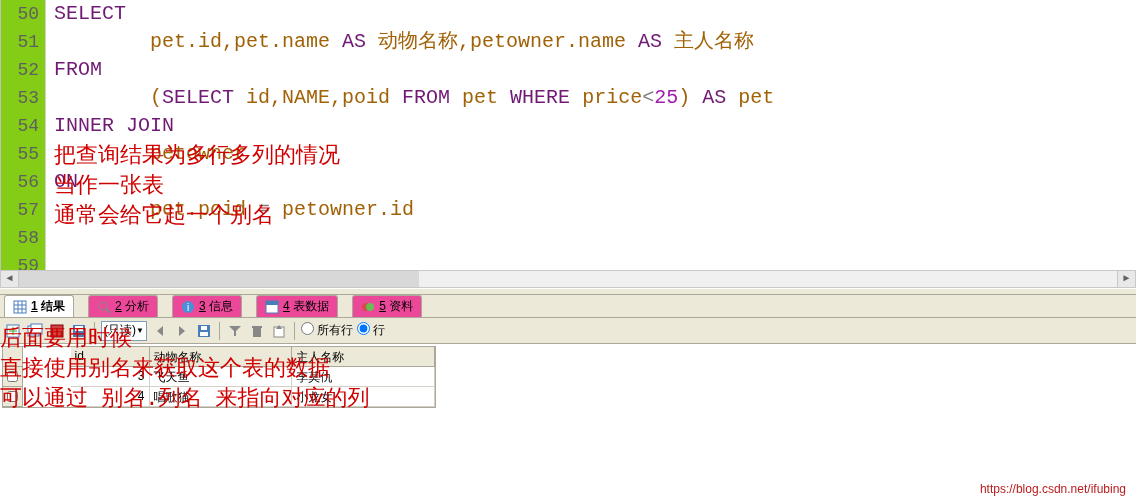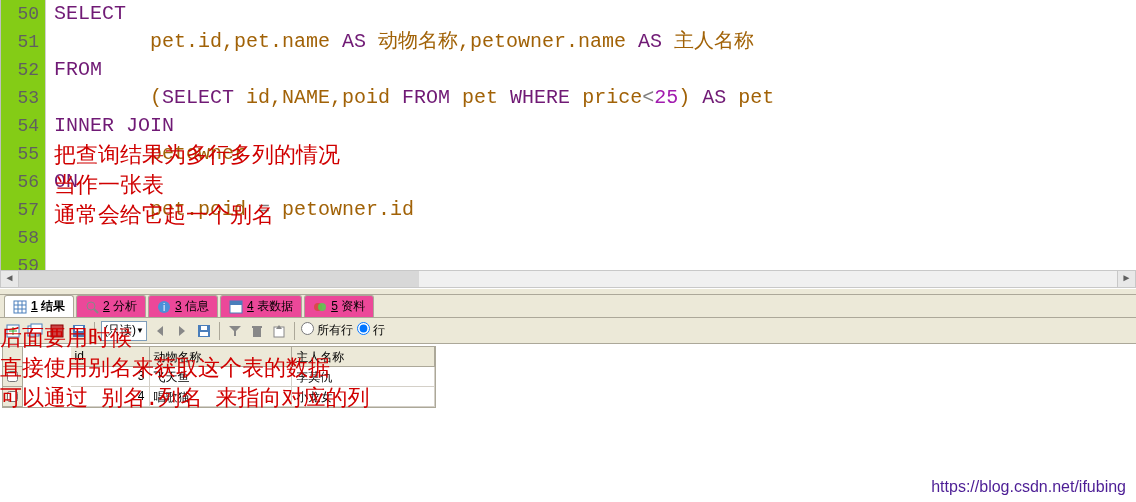--- a/index.html
+++ b/index.html
@@ -17,21 +17,21 @@
 
 .annotation { position: absolute; color: #d00000; font-size: 22px; font-weight: 400; line-height: 30px; font-family: "Microsoft YaHei", sans-serif; }
 .ann1 { left: 480; top: 140px; }
 .ann2 { left: 500; top: 325px; font-family: Liberation Mono, monospace; }
 
 .scrollbar-h { height: 18px; background: #f0f0f0; border: 1px solid #c8c8c8; position: relative; }
 .scrollbar-h .arrow-l { position: absolute; left: 0; top: 0; width: 18px; height: 16px; background: #e8e8e8; border-right: 1px solid #c8c8c8; text-align: center; line-height: 14px; color: #606060; font-size: 10px; }
 .scrollbar-h .arrow-r { position: absolute; right: 0; top: 0; width: 18px; height: 16px; background: #e8e8e8; border-left: 1px solid #c8c8c8; text-align: center; line-height: 14px; color: #606060; font-size: 10px; }
 .scrollbar-h .thumb { position: absolute; left: 18px; top: 0; width: 400px; height: 16px; background: #d8d8d8; }
 
-.tabs { display: flex; background: #ece9d8; border-top: 1px solid #aca899; border-bottom: 1px solid #aca899; height: 24px; align-items: center; padding-left: 4px; gap: 2px; }
+.tabs { display: flex; background: #ece9d8; border-top: 1px solid #aca899; border-bottom: 1px solid #aca899; height: 24px; align-items: center; padding-left: 4px; gap: 14px; }
 .tab { display: flex; align-items: center; gap: 4px; padding: 2px 8px; background: #ec4899; border: 1px solid #aca899; border-bottom: none; border-radius: 3px 3px 0 0; cursor: pointer; font-size: 12px; height: 22px; }
 .tab.active { background: #fff; font-weight: bold; }
 .tab-icon { width: 14px; height: 14px; display: inline-block; }
 .tab .underline { text-decoration: underline; }
 
 .toolbar { display: flex; align-items: center; background: #ece9d8; height: 26px; padding: 2px 4px; gap: 4px; border-bottom: 1px solid #aca899; }
 .tbtn { width: 18px; height: 18px; display: inline-flex; align-items: center; justify-content: center; cursor: pointer; }
 .combo { display: inline-flex; align-items: center; background: #fff; border: 1px solid #7f9db9; height: 20px; padding: 0 2px 0 2px; font-size: 12px; gap: 0; }
 .combo .dd { color: #000; font-size: 8px; }
 .sep { width: 1px; height: 18px; background: #aca899; margin: 0 2px; }
@@ -42,21 +42,21 @@
 .grid-row { display: flex; height: 20px; }
 .grid-header .cell { background: #ece9d8; border-right: 1px solid #aca899; border-bottom: 1px solid #aca899; padding: 2px 4px; font-weight: normal; }
 .grid-body .cell { border-right: 1px solid #d4d0c8; border-bottom: 1px solid #d4d0c8; padding: 2px 4px; }
 .cell { overflow: hidden; }
 .row-handle { width: 22px; background: #ece9d8; border-right: 1px solid #aca899; border-bottom: 1px solid #aca899; display: flex; align-items: center; justify-content: center; }
 .row-handle input { margin: 0; width: 11px; height: 11px; }
 .c-id { width: 88px; text-align: right; padding-right: 6px; margin-left: 48px; }
 .c-name { width: 160px; }
 .c-owner { width: 160px; }
 
-.watermark { position: absolute; right: 10px; bottom: 6px; color: #4c1d95; font-size: 16px; font-family: Arial; }
+.watermark { position: absolute; right: 10px; bottom: 6px; color: #b91c1c; font-size: 12px; font-family: Arial; }
 
 svg { display: block; }
 </style>
 </head>
 <body>
 
 <div class="code-area">
   <div class="gutter">
     <div>50</div>
     <div>51</div>

